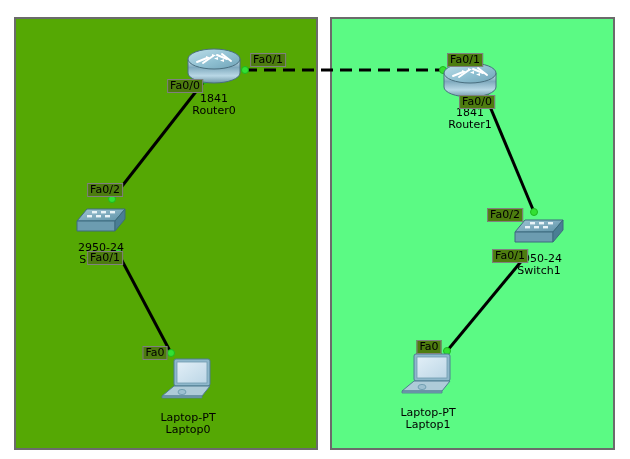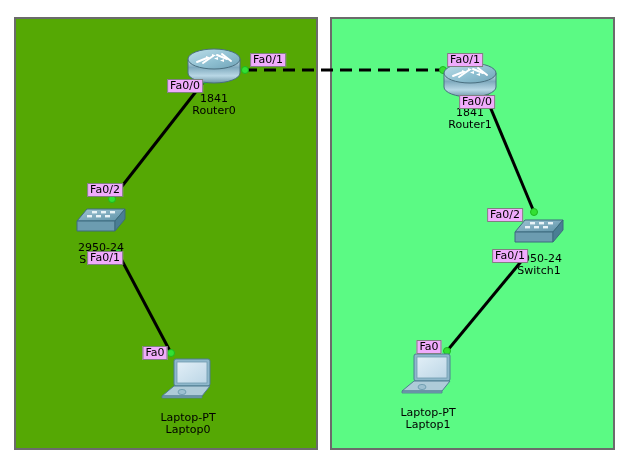--- a/index.html
+++ b/index.html
@@ -58,21 +58,21 @@
     transform: translateX(-50%);
     white-space: nowrap;
     text-align: center;
     font-size: 11px;
     line-height: 12px;
     color: #000000;
   }
   .port-label {
     position: absolute;
     transform: translate(-50%, -50%);
-    background: #f0abfc;
+    background: #4d7c0f;
     color: #000000;
     font-size: 11px;
     line-height: 12px;
     padding: 0px 2px;
     border: 1px solid #808080;
     white-space: nowrap;
   }
   .link-dot {
     position: absolute;
     width: 8px;

